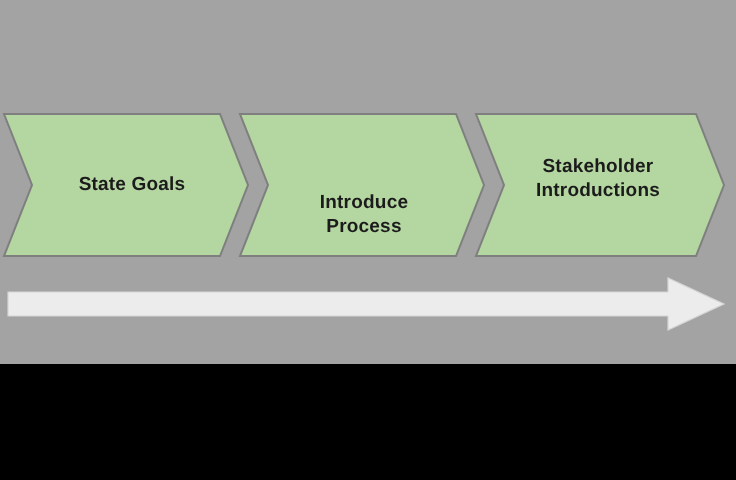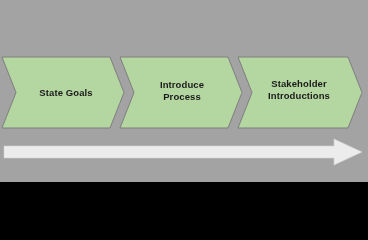--- a/index.html
+++ b/index.html
@@ -31,21 +31,21 @@
     text-align: center;
     font-weight: bold;
     font-size: 9.5px;
     line-height: 12px;
     color: #1b1b1b;
     letter-spacing: 0.1px;
     white-space: pre-line;
     pointer-events: none;
   }
   #label-step-1 { left: 14px;  top: 57px; width: 104px; height: 71px; }
-  #label-step-2 { left: 132px; top: 57px; width: 100px; height: 67px; }
+  #label-step-2 { left: 132px; top: 74px; width: 100px; height: 67px; }
   #label-step-3 { left: 248px; top: 57px; width: 102px; height: 65px; }
 </style>
 </head>
 <body>
 
 <div id="canvas">
 
   <svg id="flow-svg" viewBox="0 0 368 182">
 
     <polygon points="2,57 110,57 124,92.5 110,128 2,128 16,92.5" fill="#b4d6a0" stroke="#7f7f7f" stroke-width="1"></polygon>

